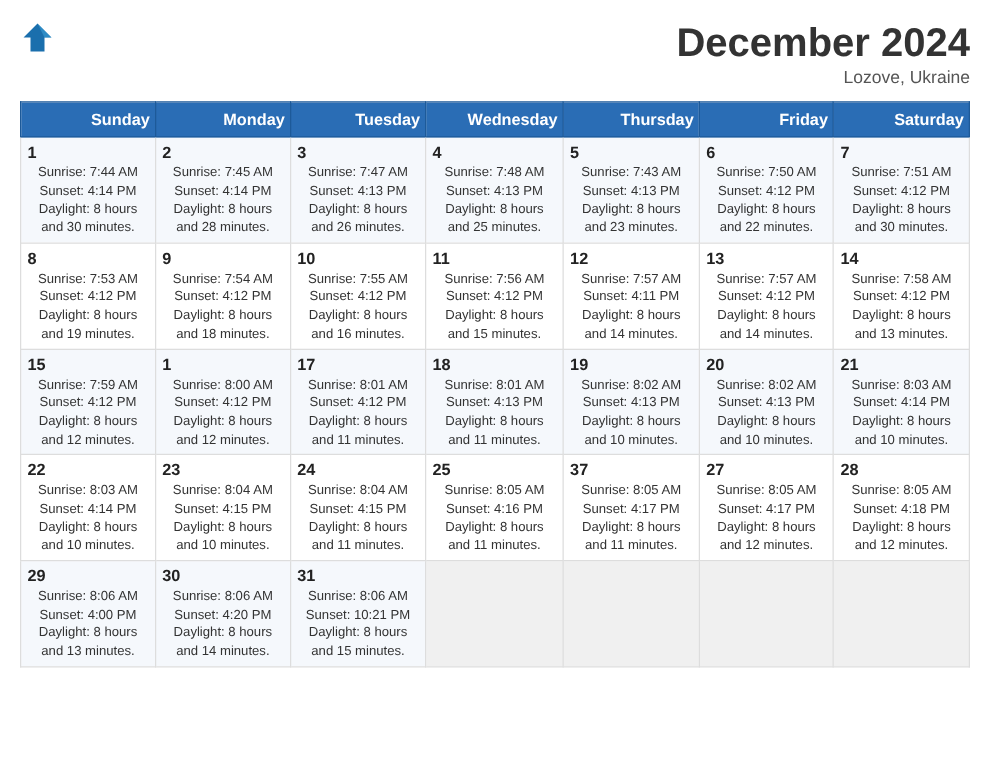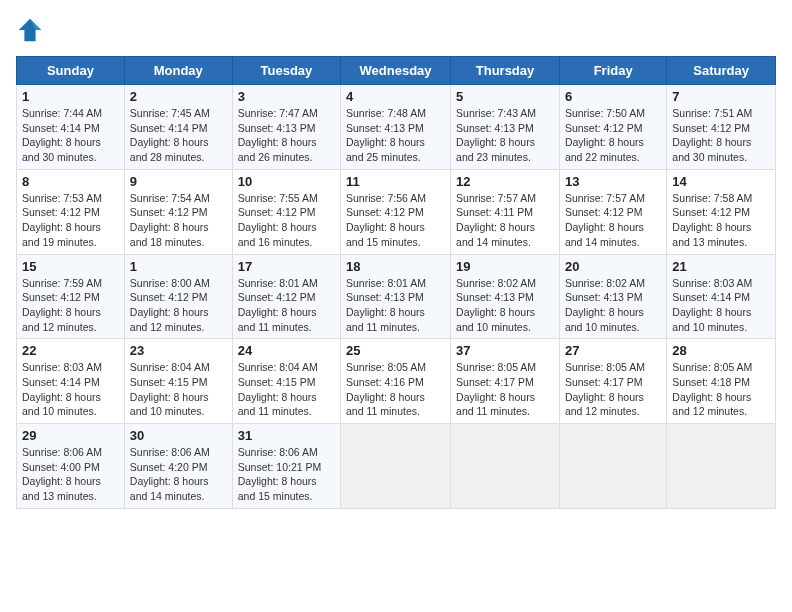--- a/index.html
+++ b/index.html
@@ -43,21 +43,21 @@
     }
     table {
       width: 100%;
       border-collapse: collapse;
       font-size: 11px;
     }
     thead tr th {
       background: #2a6db5;
       color: #fff;
       padding: 6px 4px;
-      text-align: center;
+      text-align: right;
       font-size: 13px;
       font-weight: bold;
       border: 1px solid #1d5a99;
     }
     tbody tr td {
       border: 1px solid #ddd;
       vertical-align: top;
       padding: 4px 5px;
       width: 113px;
       min-height: 70px;
@@ -69,32 +69,37 @@
       font-size: 13px;
       font-weight: bold;
       color: #222;
       display: block;
       margin-bottom: 2px;
     }
     .day-info {
       color: #333;
       font-size: 10.5px;
       line-height: 1.4;
+      text-align: center;
     }
     .empty-cell { background: #f0f0f0 !important; }
   </style>
 </head>
 <body>
 
 <div class="header">
   <div class="logo">
     <svg class="logo-icon" viewBox="0 0 40 40">
       <polygon points="20,4 36,20 28,20 28,36 12,36 12,20 4,20" fill="#1a6fad"></polygon>
       <polygon points="20,4 36,20 28,20" fill="#3a9fd5" opacity="0.6"></polygon>
     </svg>
+  </div>
+  <div class="title-block">
+    <div class="month-title">December 2024</div>
+    <div class="location">Lozove, Ukraine</div>
   </div>
 </div>
 
 <table>
   <thead>
     <tr>
     <th>Sunday</th>
         <th>Monday</th>
         <th>Tuesday</th>
         <th>Wednesday</th>

